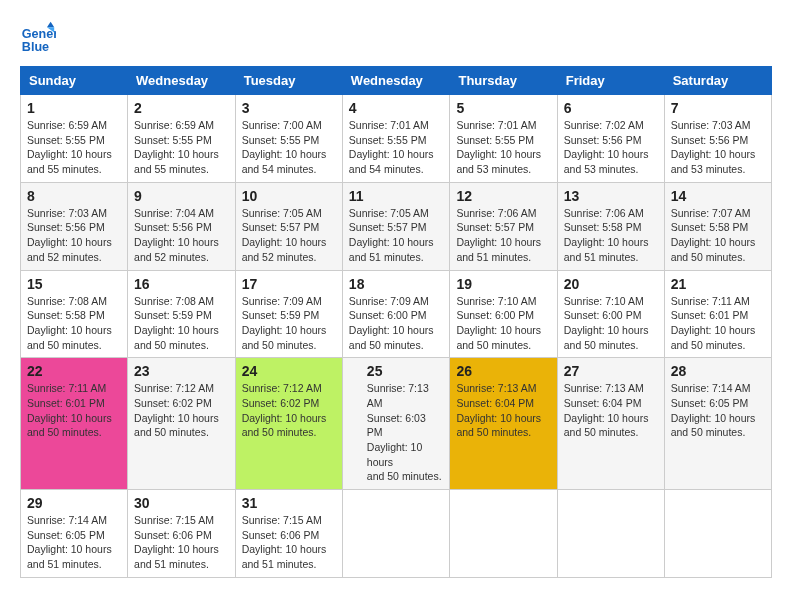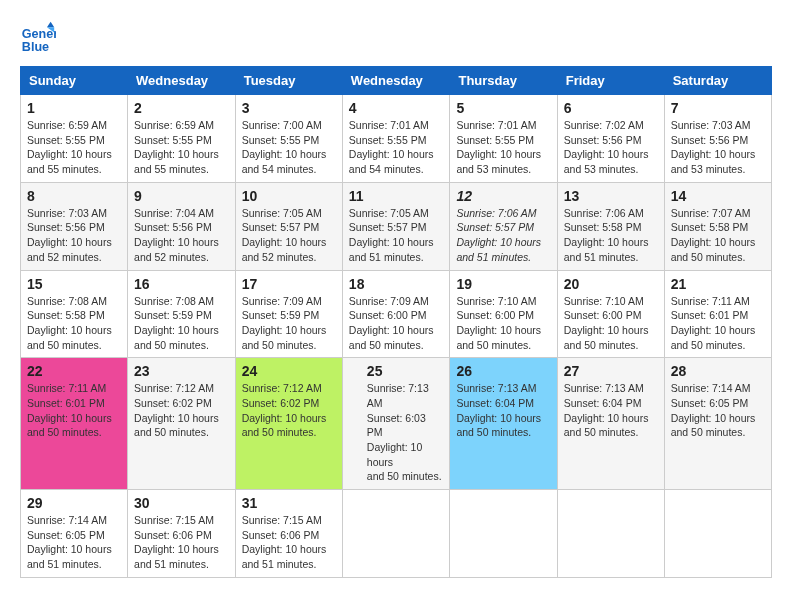--- a/index.html
+++ b/index.html
@@ -205,21 +205,21 @@
       </td>
         <td style="background: rgb(245, 245, 245);">
         <span class="day-num">11</span>
         <div class="day-info">
           Sunrise: 7:05 AM<br>
           Sunset: 5:57 PM<br>
           Daylight: 10 hours<br>
           and 51 minutes.
         </div>
       </td>
-        <td style="background: rgb(245, 245, 245); font-style: italic;">
+        <td style="background: rgb(245, 245, 245);">
         <span class="day-num">12</span>
         <div class="day-info">
           Sunrise: 7:06 AM<br>
           Sunset: 5:57 PM<br>
           Daylight: 10 hours<br>
           and 51 minutes.
         </div>
       </td>
         <td style="background: rgb(245, 245, 245);">
         <span class="day-num">13</span>
@@ -335,21 +335,21 @@
       </td>
         <td style="background: rgb(245, 245, 245); padding-left: 24px;">
         <span class="day-num">25</span>
         <div class="day-info">
           Sunrise: 7:13 AM<br>
           Sunset: 6:03 PM<br>
           Daylight: 10 hours<br>
           and 50 minutes.
         </div>
       </td>
-        <td style="background: #7dd3fc; margin-top: 48px;">
+        <td style="background: #eab308; margin-top: 48px;">
         <span class="day-num">26</span>
         <div class="day-info">
           Sunrise: 7:13 AM<br>
           Sunset: 6:04 PM<br>
           Daylight: 10 hours<br>
           and 50 minutes.
         </div>
       </td>
         <td style="background: rgb(245, 245, 245);">
         <span class="day-num">27</span>

